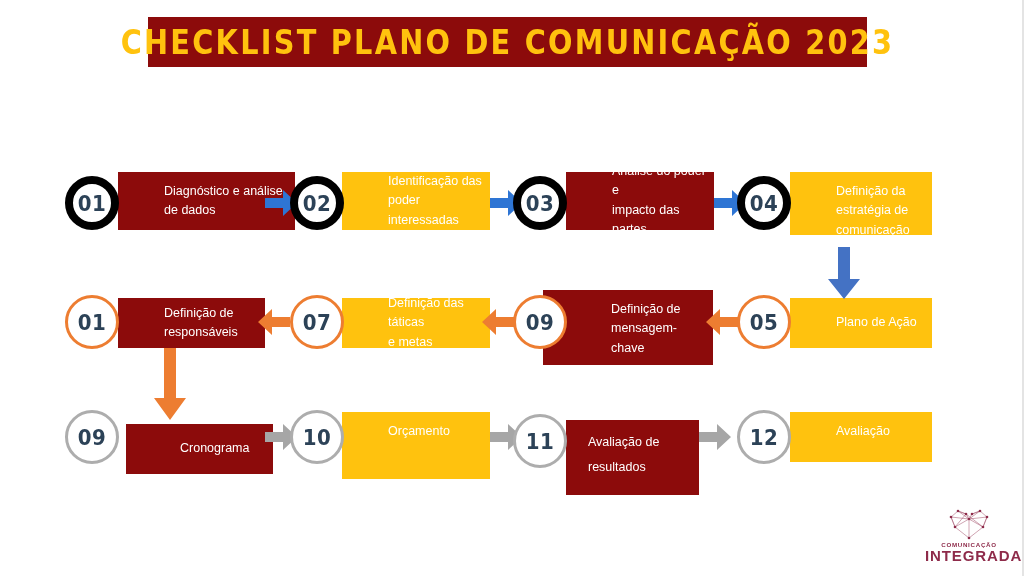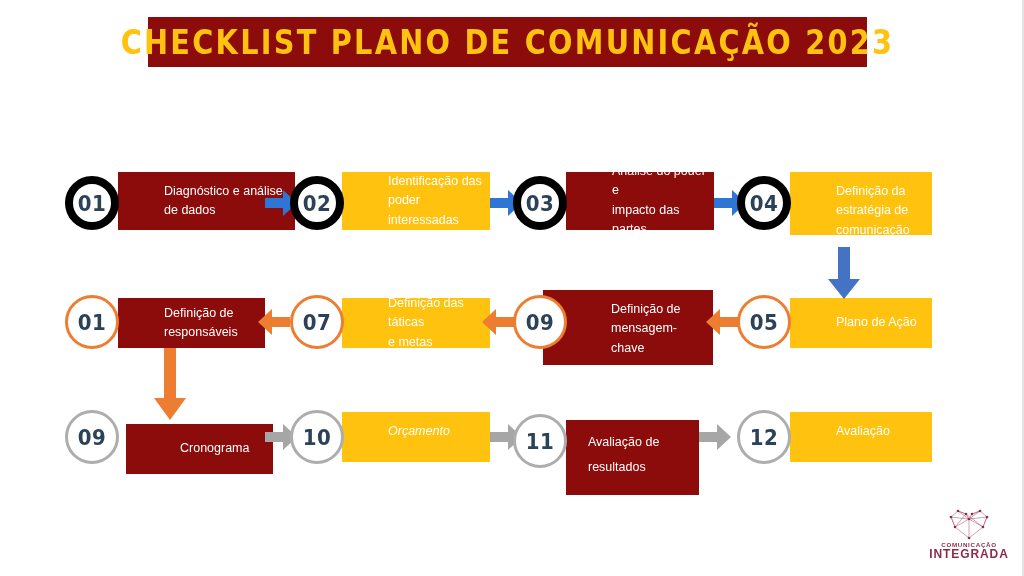--- a/index.html
+++ b/index.html
@@ -78,21 +78,21 @@
     left:925px;top:505px;
     width:88px;height:62px;
     text-align:center;
   }
   .logo-mark{width:88px;height:36px;display:block;}
   .logo-line1{
     color:#8E2B4A;font-size:6.2px;font-weight:bold;
     letter-spacing:0.7px;line-height:1;margin-top:1px;
   }
   .logo-line2{
-    color:#8E2B4A;font-size:12px;font-weight:bold;
+    color:#8E2B4A;font-size:15px;font-weight:bold;
     letter-spacing:0.9px;line-height:1.05;
   }
   .edge-line{
     position:absolute;right:0;top:0;width:2px;height:576px;background:#E4E4E4;
   }
 </style>
 </head>
 <body>
 
 <div id="stage">
@@ -220,21 +220,21 @@
   <div class="step-circle ring-gray" style="left:65px;top:410px;">
     <span>09</span>
   </div>
 
   <div class="arrow" style="left:265px;top:422px;">
     <svg width="32" height="30" viewBox="0 0 32 30">
         <path d="M0 10 H18 V2 L32 15 L18 28 V20 H0 Z" fill="#A6A6A6"></path>
       </svg>
   </div>
 
-  <div class="step-box gold align-top" style="left:342px;top:412px;width:148px;height:50px;font-style:italic;">
+  <div class="step-box gold align-top" style="left:342px;top:412px;width:148px;height:67px;">
     <span class="step-label">Orçamento</span>
   </div>
   <div class="step-circle ring-gray" style="left:290px;top:410px;">
     <span>10</span>
   </div>
 
   <div class="arrow" style="left:490px;top:422px;">
     <svg width="32" height="30" viewBox="0 0 32 30">
         <path d="M0 10 H18 V2 L32 15 L18 28 V20 H0 Z" fill="#A6A6A6"></path>
       </svg>

